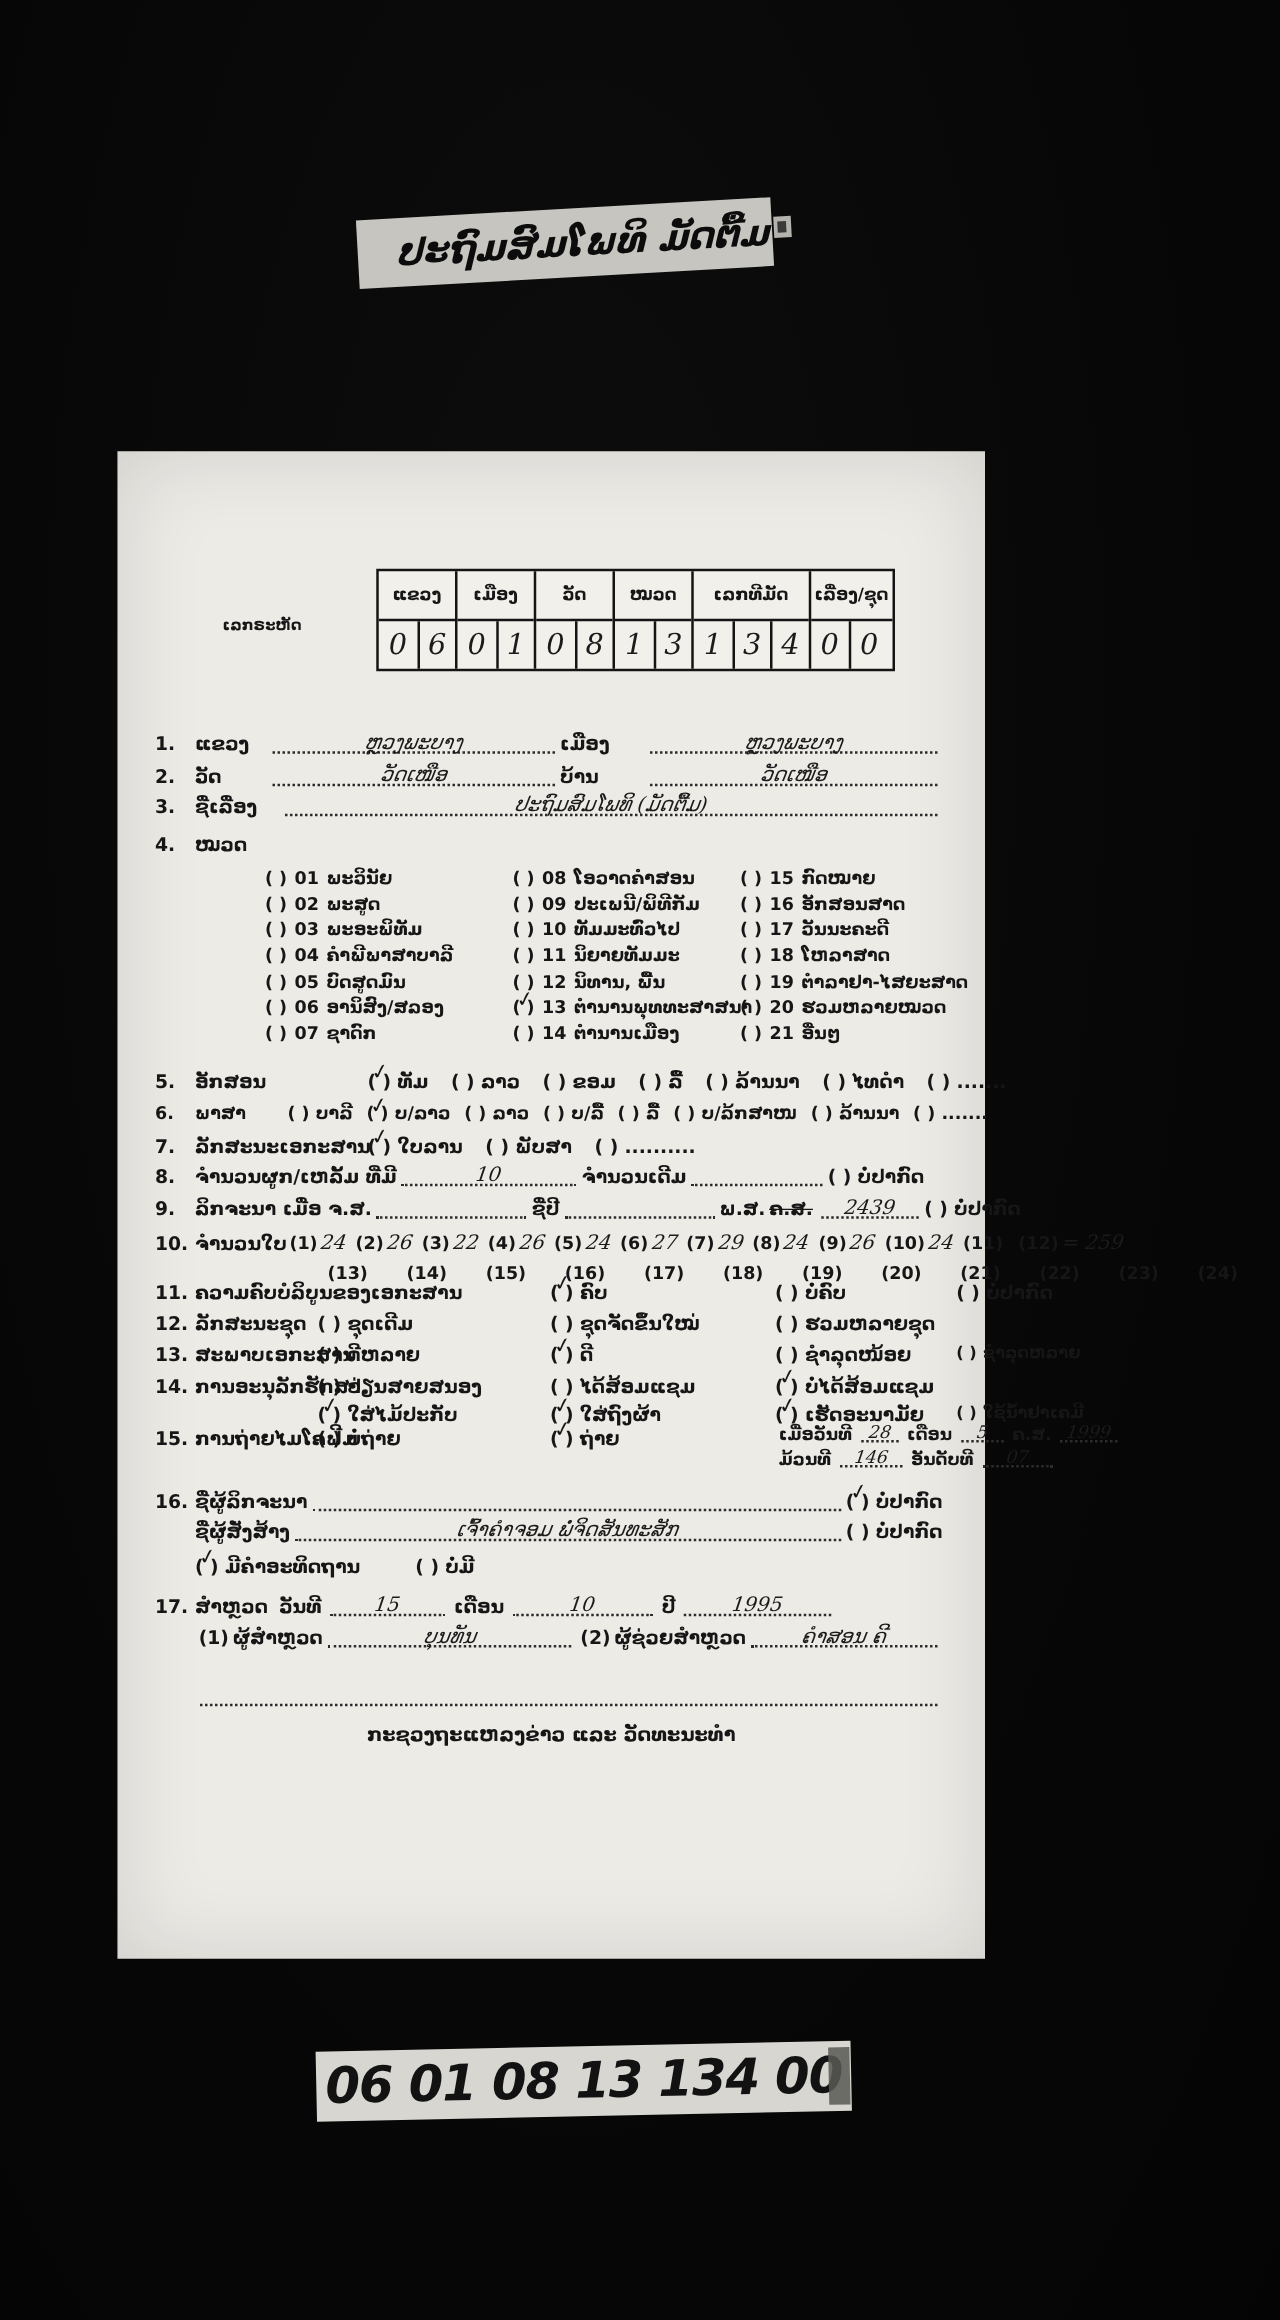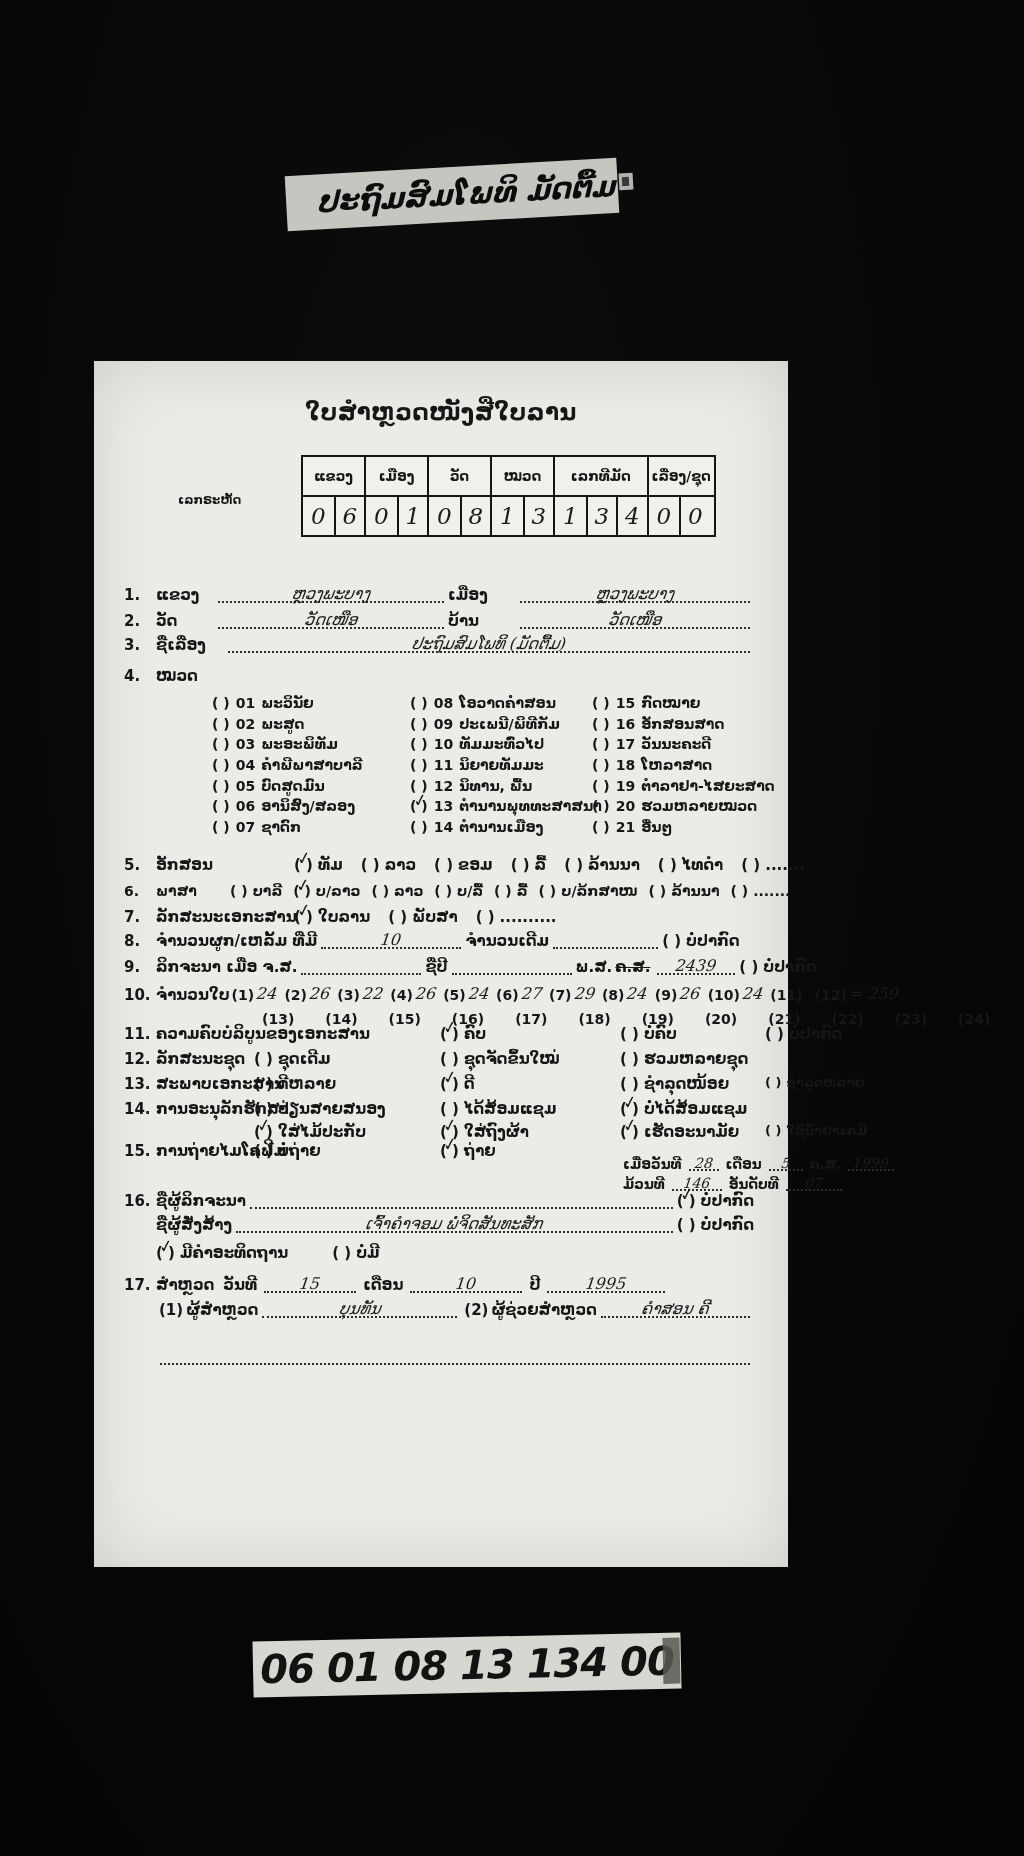--- a/index.html
+++ b/index.html
@@ -62,21 +62,21 @@
   .rowc .num{position:absolute;left:0;top:2px}
   .rowc .lbl{position:absolute;left:32px;top:2px}
   .rowc .optc{position:static}
   .rowc .opt{position:absolute;top:2px}
   .row11 .optc .opt:nth-of-type(1){left:316px}.row11 .optc .opt:nth-of-type(2){left:496px}.row11 .optc .opt:nth-of-type(3){left:641px}
   .row12 .optc .opt:nth-of-type(1){left:130px}.row12 .optc .opt:nth-of-type(2){left:316px}.row12 .optc .opt:nth-of-type(3){left:496px}
   .row13 .optc .opt:nth-of-type(1){left:130px}.row13 .optc .opt:nth-of-type(2){left:316px}.row13 .optc .opt:nth-of-type(3){left:496px}.row13 .optc .opt:nth-of-type(4){left:641px;font-size:13px}
   .row14a .optc .opt:nth-of-type(1){left:130px}.row14a .optc .opt:nth-of-type(2){left:316px}.row14a .optc .opt:nth-of-type(3){left:496px}
   .row14b .optc .opt:nth-of-type(1){left:130px}.row14b .optc .opt:nth-of-type(2){left:316px}.row14b .optc .opt:nth-of-type(3){left:496px}.row14b .optc .opt:nth-of-type(4){left:641px;font-size:13px}
   .row15a .optc .opt:nth-of-type(1){left:130px}.row15a .optc .opt:nth-of-type(2){left:316px}
-  .fill-block{position:absolute;left:496px;top:16px;display:inline-flex;align-items:center;font-size:13.5px}
+  .fill-block{position:absolute;left:496px;top:0;display:inline-flex;align-items:flex-start;font-size:13.5px}
   .fill-block .dots{height:13px}
   .fill-block .dots .hw{font-size:14px}
   
   .leafc{display:inline-flex;align-items:flex-end;gap:7px;flex-wrap:nowrap}
   .leaf{display:inline-flex;align-items:flex-end;gap:3px;white-space:nowrap}
   .leaf-n{font-weight:bold;font-size:14px}
   .leaf-v{font-size:16px;min-width:2px;transform:skewX(-8deg)}
   .row10b .leafc{gap:26px}
   .hw-strike{text-decoration:line-through;font-weight:bold;margin:0 3px}
   
@@ -92,21 +92,20 @@
 
 <div class="canvas">
 
   <div class="banner">
     <span class="banner-text">ປະຖົມສົມໂພທິ ມັດຕື້ມ</span>
   </div>
   <div class="banner-nub"></div>
 
   <div class="page">
 
-    <div class="title">ໃບສຳຫຼວດໜັງສືໃບລານ</div>
 
     <div class="code-label">ເລກຣະຫັດ</div>
     <div class="code-table">
       <div class="code-group">
         <div class="code-header">ແຂວງ</div>
         <div class="code-cells">
           <span class="code-cell hw">0</span>
           <span class="code-cell hw">6</span>
         </div>
       </div>
@@ -838,20 +837,21 @@
     </div>
 
     <div class="row row18b">
       <span class="num"></span>
       <span class="dots grow">
           <span class="hw"></span>
         </span>
     </div>
 
     <div class="footer">
+      <div>ກະຊວງຖະແຫລງຂ່າວ ແລະ ວັດທະນະທຳ</div>
     </div>
 
   </div>
 
   <div class="bstrip">
     <span class="bstrip-text">06 01 08 13 134 00</span>
   </div>
 
 </div>
 

